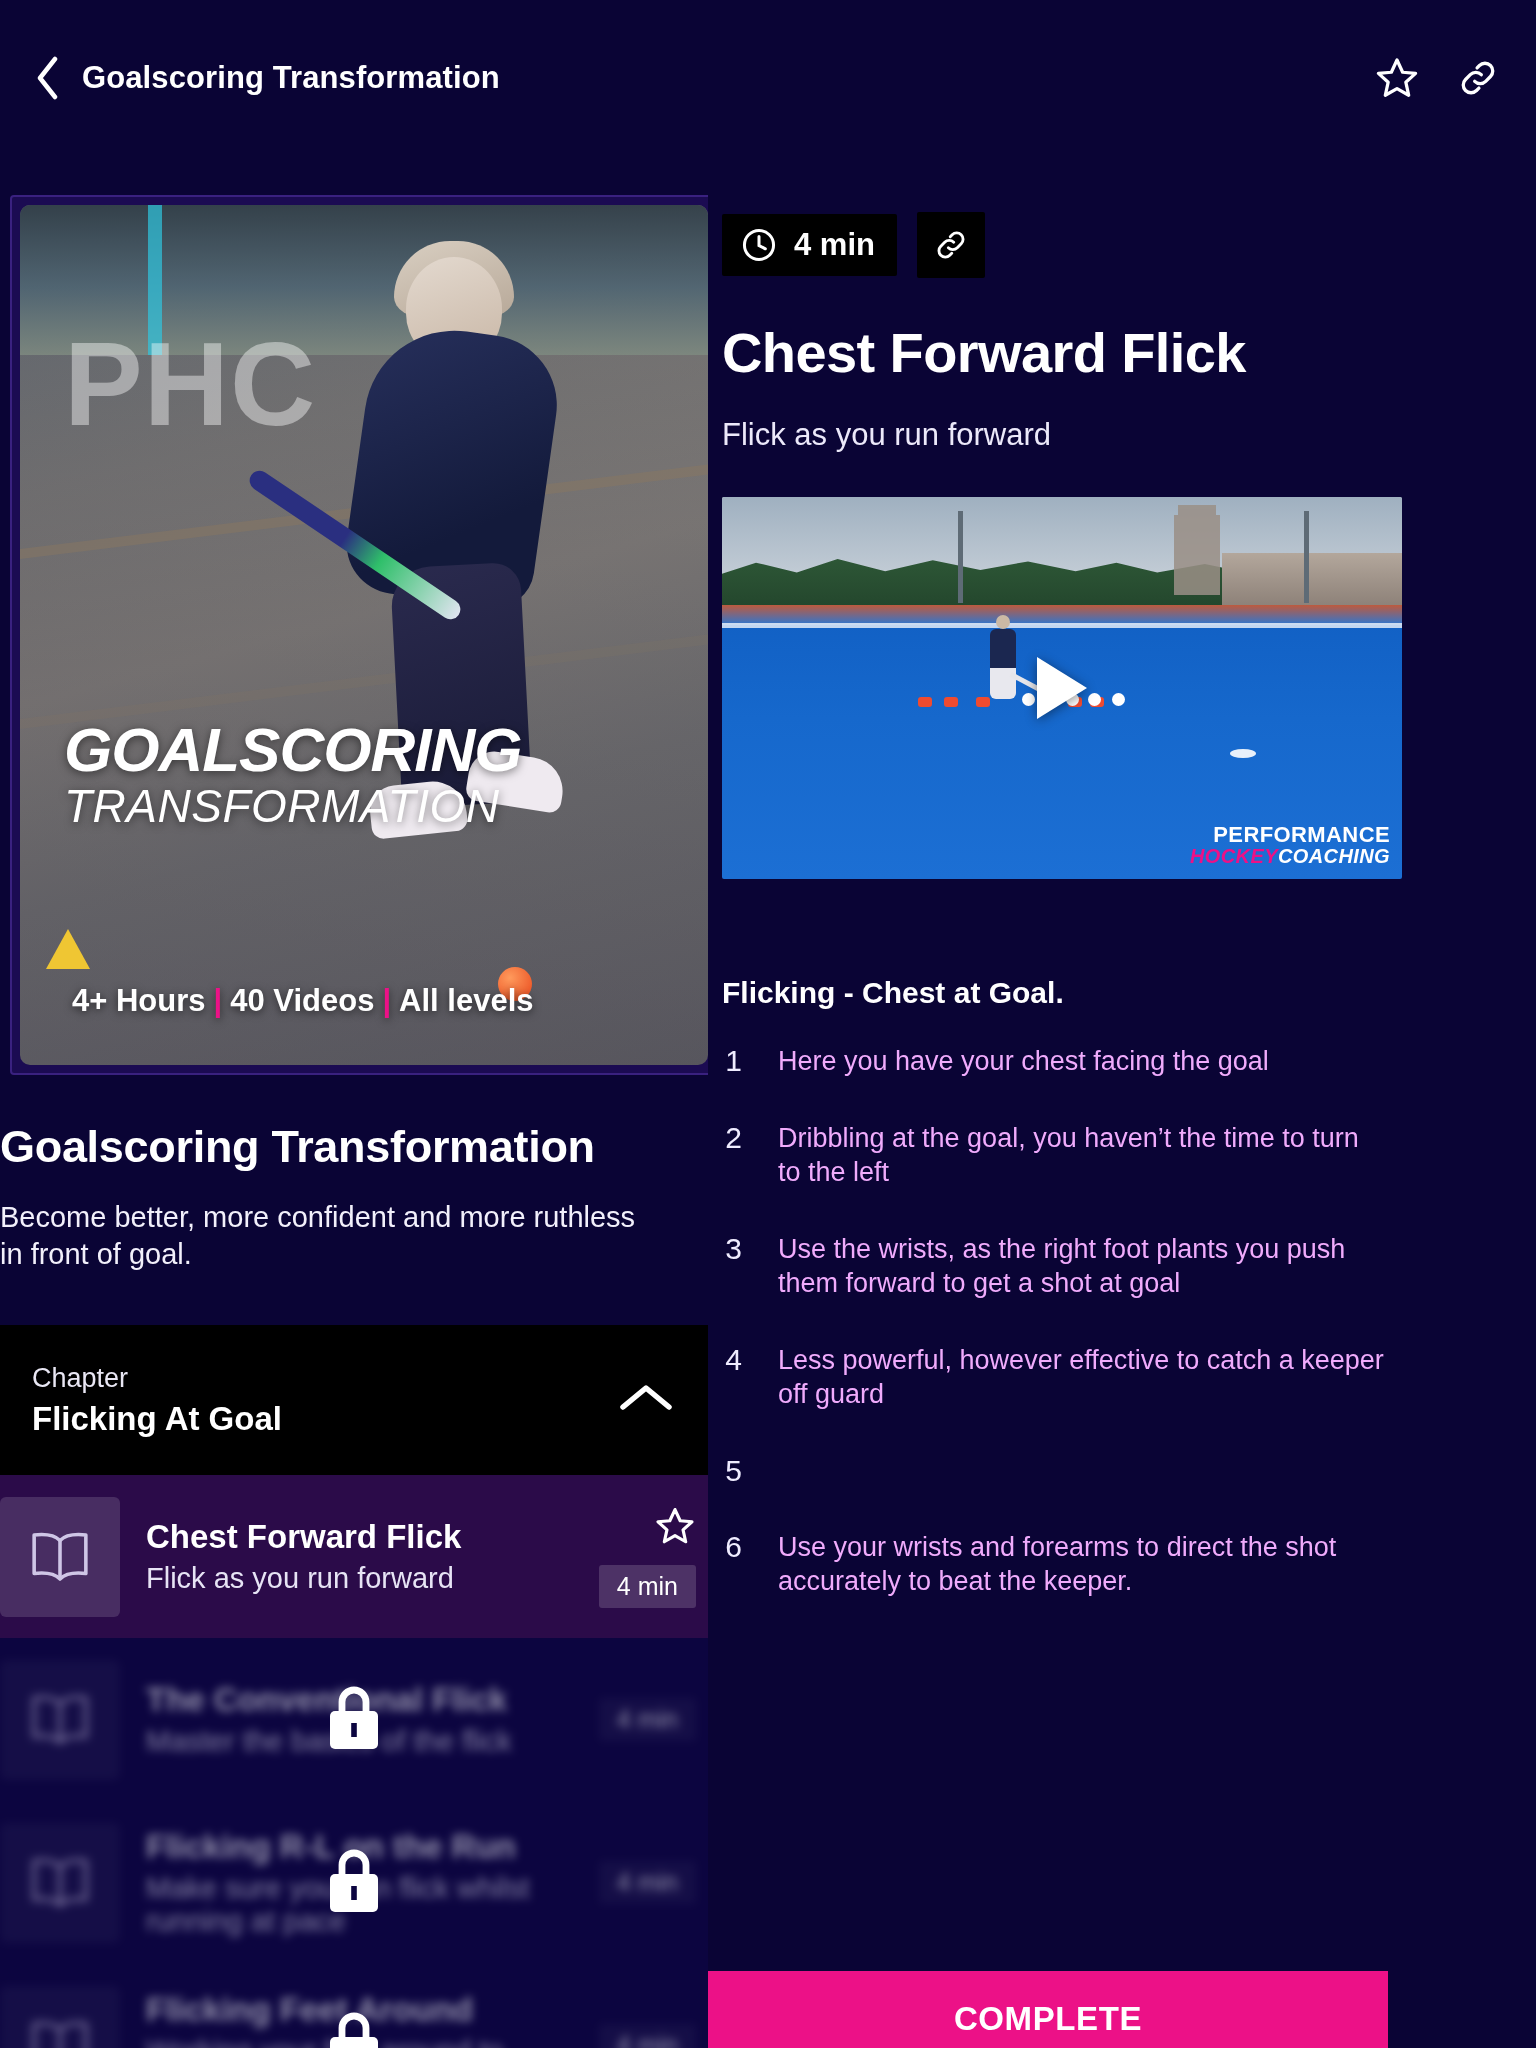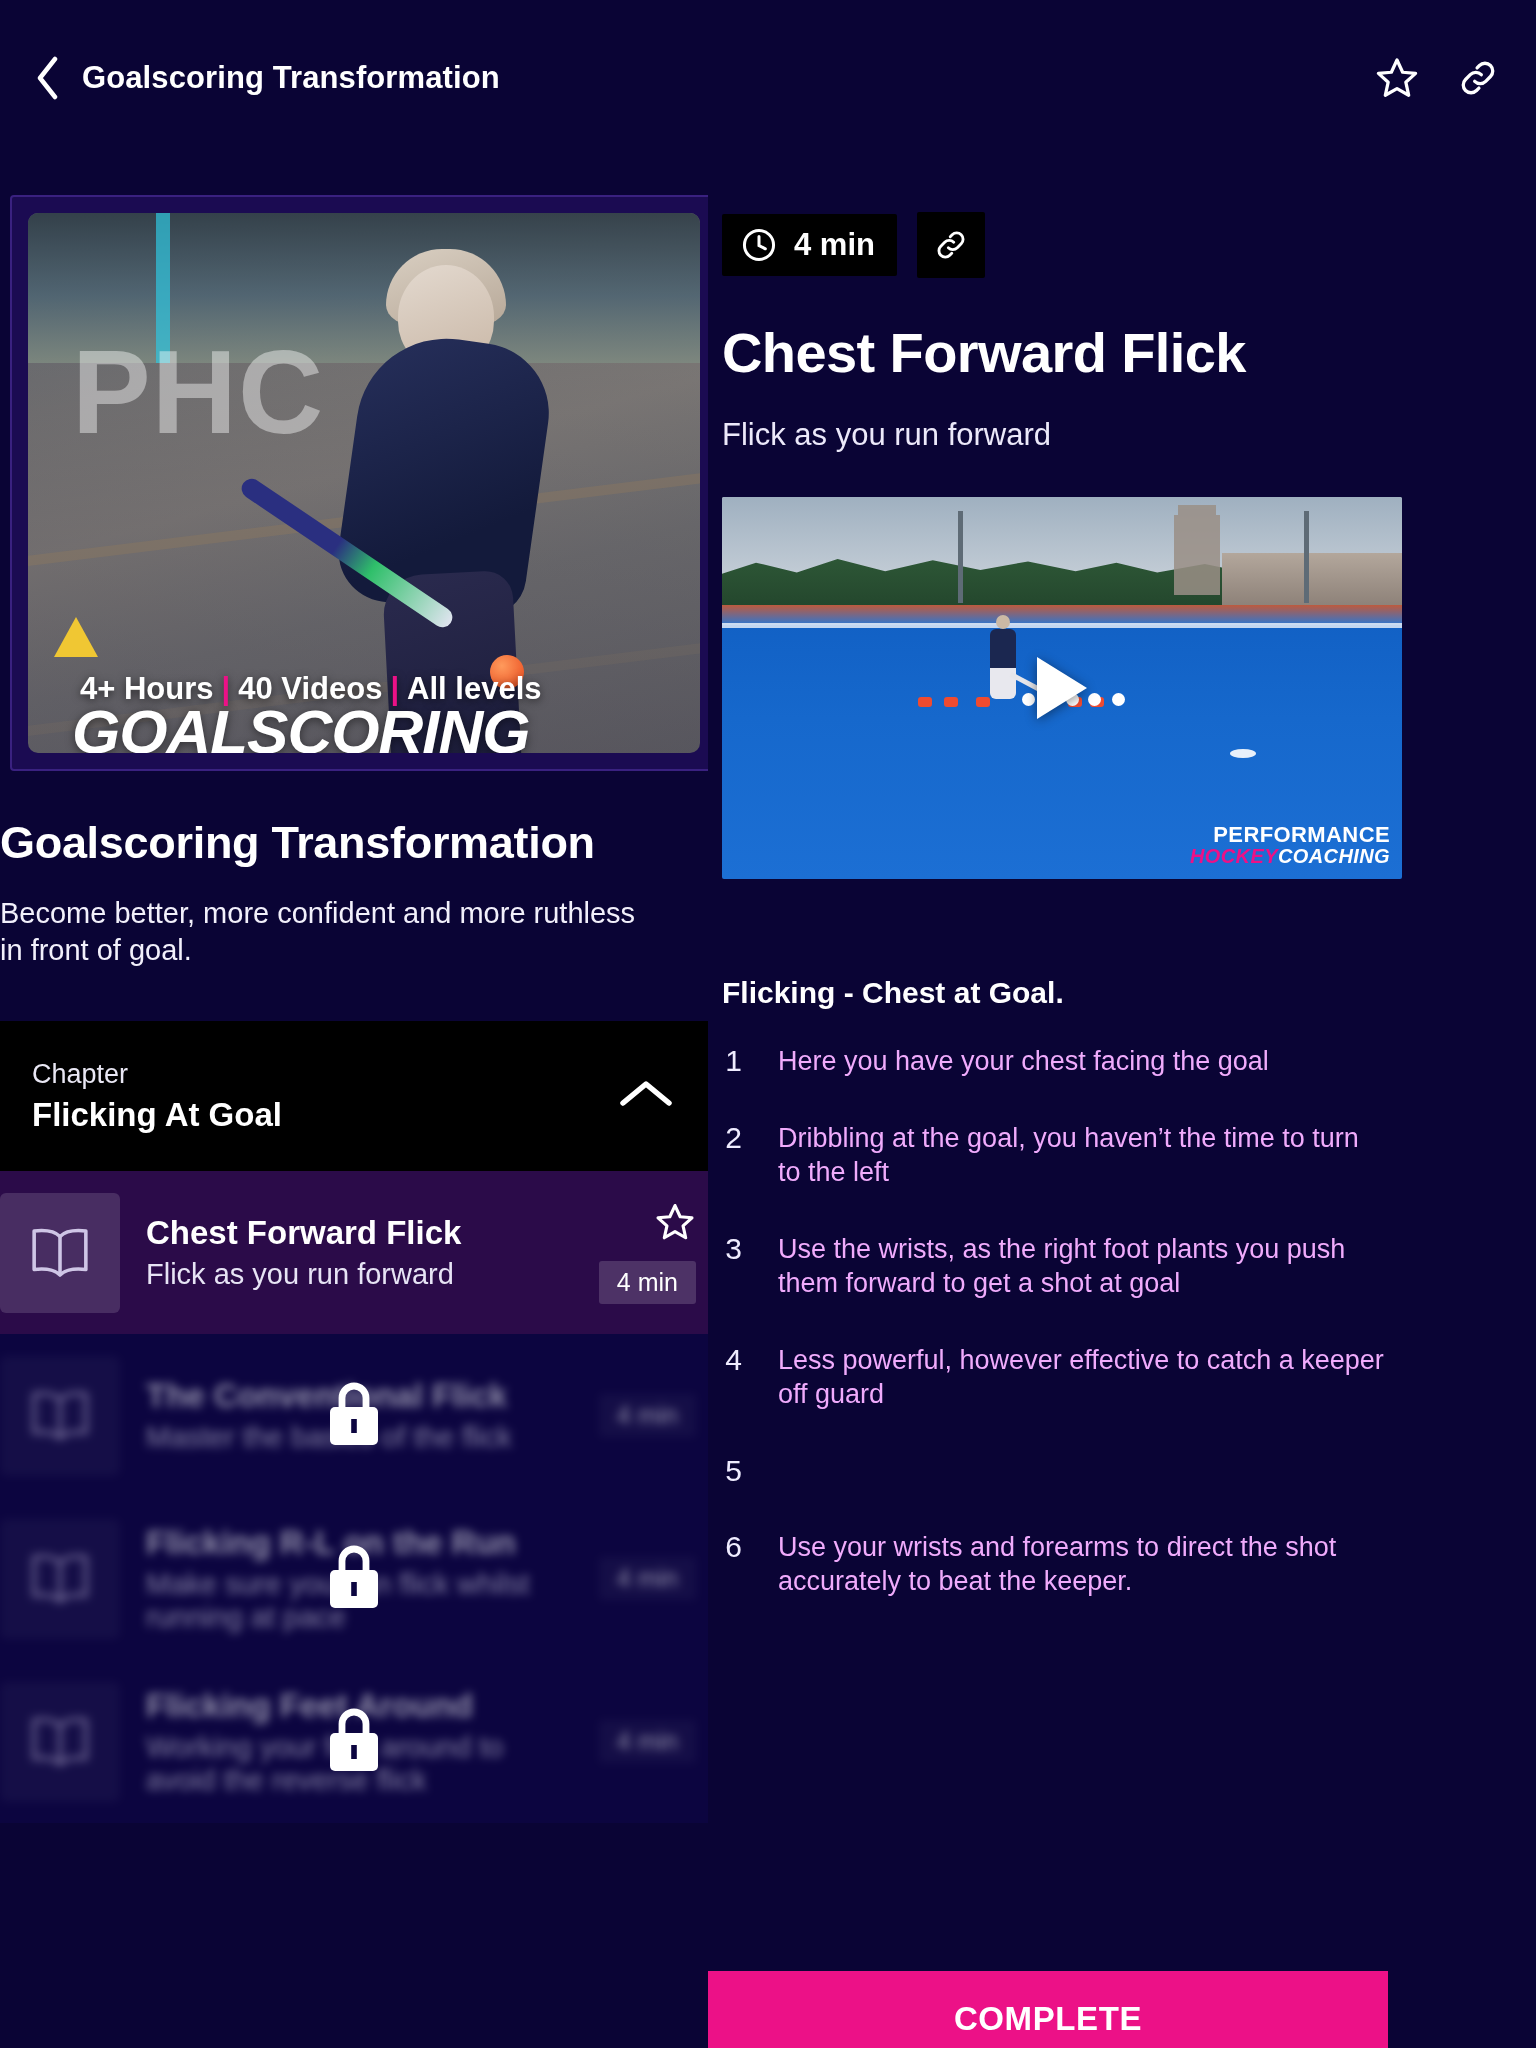--- a/index.html
+++ b/index.html
@@ -46,25 +46,25 @@
     margin-left: -24px;
     padding-left: 0;
   }
   .col-right {
     width: 828px; height: 100%; position: relative; overflow: hidden;
   }
 
   
   .course-card {
     margin: 40px 0 0 34px;
-    width: 708px; height: 576px;
+    width: 708px; height: 880px;
     background: #1b0b52;
     border: 2px solid #3a2180;
     border-radius: 4px;
-    padding: 16px;
+    padding: 8px;
   }
   .course-art {
     width: 100%; height: 100%;
     border-radius: 10px;
     position: relative; overflow: hidden;
     background:
       linear-gradient(to bottom, rgba(10,4,40,.18), rgba(10,4,40,.34)),
       linear-gradient(165deg, #6f7a7d 0%, #8d8d84 28%, #9a978a 48%, #8a8b82 68%, #7f8079 100%);
   }
   .art-line {
@@ -123,21 +123,21 @@
     position:absolute; left:26px; bottom:96px; width:0; height:0;
     border-left: 22px solid transparent; border-right: 22px solid transparent;
     border-bottom: 40px solid #ffd22e; opacity:.9;
   }
   .art-phc {
     position:absolute; left:44px; top:120px;
     font-size: 118px; font-weight: bold; letter-spacing: 1px;
     color: rgba(255,255,255,.42); line-height: 1;
   }
   .art-title1 {
-    position:absolute; left:44px; top:488px;
+    position:absolute; left:44px; top:514px;
     font-size: 62px; font-weight: bold; font-style: italic;
     letter-spacing: -1px; color:#fff; line-height:1;
     text-shadow: 0 2px 10px rgba(0,0,0,.5);
   }
   .art-title2 {
     position:absolute; left:44px; top:578px;
     font-size: 46px; font-style: italic; letter-spacing: .5px;
     color:#fff; line-height:1;
     text-shadow: 0 2px 10px rgba(0,0,0,.5);
   }

